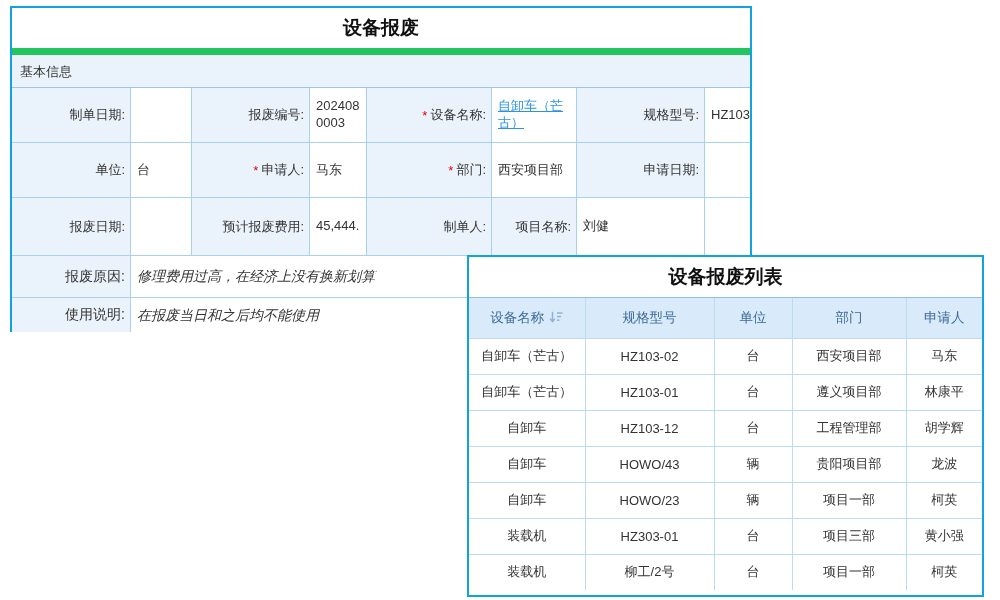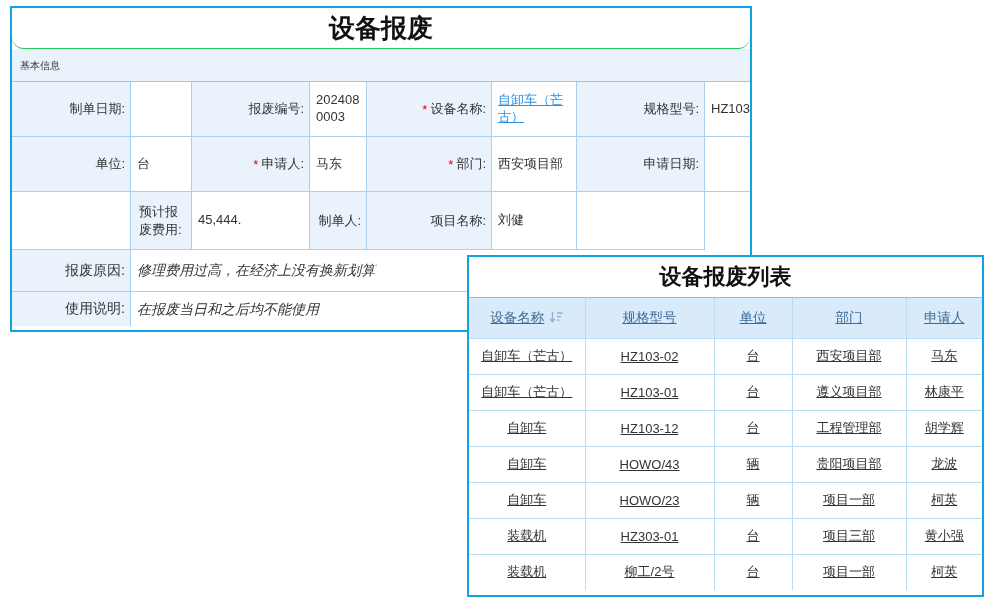--- a/index.html
+++ b/index.html
@@ -7,25 +7,25 @@
     position:relative; width:1000px; height:600px; background:#ffffff;
     font-family:"Liberation Sans", sans-serif; color:#333; overflow:hidden;
   }
   
   .form-panel {
     position:absolute; left:10px; top:6px; width:742px; height:326px;
     border:2px solid #10a3e0; background:#fff; box-sizing:border-box; z-index:1;
   }
   .form-title {
     height:40px; line-height:40px; text-align:center; font-weight:bold;
-    font-size:26px; color:#111; border-bottom:1px solid #22c55e; background:#fff;border-radius:12px;
+    font-size:19px; color:#111; border-bottom:7px solid #22c55e; background:#fff;
   }
   .section-bar {
     height:33px; line-height:33px; background:#eaf3fc; padding-left:8px;
-    font-size:10px; color:#333; border-bottom:1px solid #9fc6e8; box-sizing:border-box;
+    font-size:13px; color:#333; border-bottom:1px solid #9fc6e8; box-sizing:border-box;
   }
   .form-grid {
     display:grid; grid-template-columns:119px 61px 118px 57px 125px 85px 128px 1fr;
     grid-template-rows:55px 55px 58px; font-size:13px;
   }
   .form-grid2 {
     display:grid; grid-template-columns:119px 1fr;
     grid-template-rows:42px 34px; font-size:14px;
   }
   .fcell {
@@ -40,26 +40,26 @@
   .val.nowrap { white-space:nowrap; }
   .req { color:#e60000; margin-right:3px; font-size:13px; }
   a.cell-link { color:#2a93e8; text-decoration:underline; word-break:break-all; }
   
   .list-panel {
     position:absolute; left:467px; top:255px; width:517px; height:342px;
     border:2px solid #10a3e0; background:#fff; box-sizing:border-box; z-index:2;
   }
   .list-title {
     height:40px; line-height:40px; text-align:center; font-weight:bold;
-    font-size:22px; color:#111; border-bottom:1px solid #8fc0e4; background:#fff;font-family:Liberation Serif, serif;
+    font-size:19px; color:#111; border-bottom:1px solid #8fc0e4; background:#fff;font-family:Liberation Serif, serif;
   }
   table.list-table { width:100%; border-collapse:collapse; table-layout:fixed; }
   .list-table th, .list-table td {
     border:1px solid #bcdcf4; text-align:center; overflow:hidden;
-    font-weight:normal; padding:0 12px; box-sizing:border-box;text-decoration:underline;
+    font-weight:normal; padding:0 12px; box-sizing:border-box;
   }
   .list-table th {
     height:40px; background:#d9ebfa; color:#3d6a96; font-size:13.5px; border-top:none;
   }
   .list-table td { height:36px; font-size:13px; color:#333; background:#fff; }
   .list-table th:first-child, .list-table td:first-child { border-left:none; }
   .list-table th:last-child, .list-table td:last-child { border-right:none; }
   .list-table tr:last-child td { border-bottom:none; }
   .blue { color:#2a93e8; }
   .sort-icon { vertical-align:-1px; margin-left:5px; }
@@ -107,20 +107,23 @@
       <div class="fcell lbl">
           <span class="req">*</span>
           <span>部门:</span>
         </div>
       <div class="fcell val">西安项目部</div>
       <div class="fcell lbl">
           <span>申请日期:</span>
         </div>
       <div class="fcell val"></div>
 
+      <div class="fcell lbl">
+          <span>报废日期:</span>
+        </div>
       <div class="fcell val"></div>
       <div class="fcell lbl">
           <span>预计报废费用:</span>
         </div>
       <div class="fcell val">45,444.</div>
       <div class="fcell lbl">
           <span>制单人:</span>
         </div>
       <div class="fcell lbl">
           <span>项目名称:</span>

